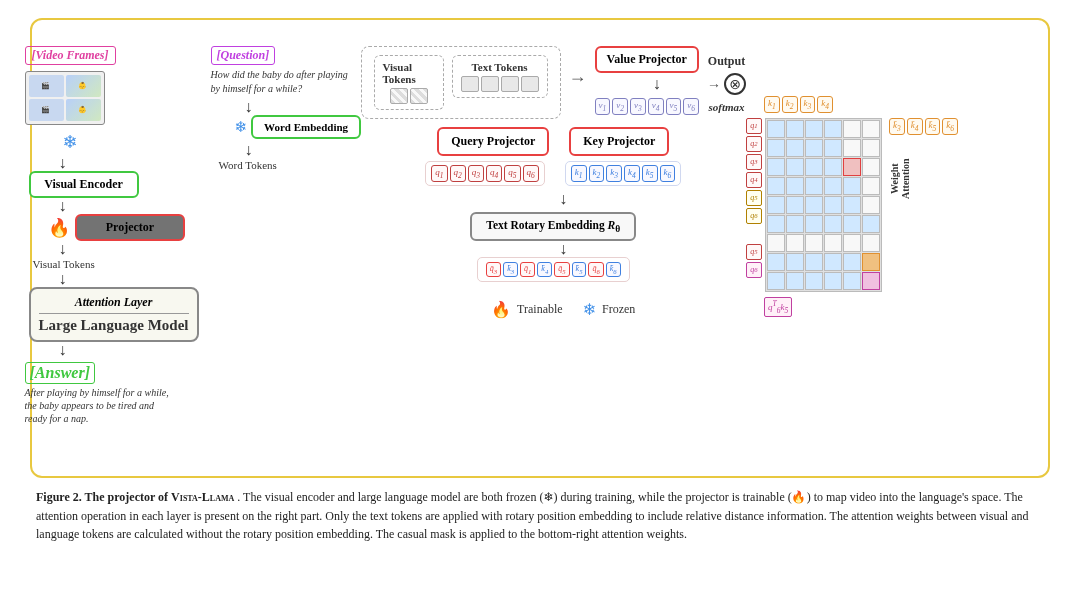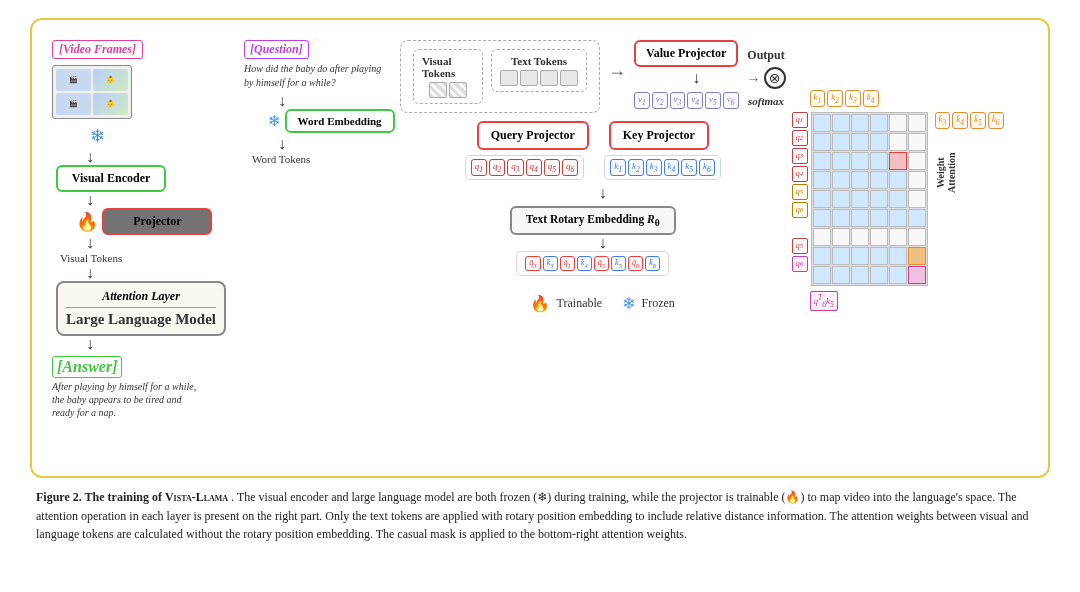--- a/index.html
+++ b/index.html
@@ -12,26 +12,26 @@
     }
     .page-container {
       width: 1080px;
       padding: 18px 30px 18px 30px;
     }
     .diagram-area {
       width: 100%;
       border: 2px solid #e8c840;
       border-radius: 12px;
       background: #fff;
-      padding: 16px;
+      padding: 22px;
       position: relative;
       display: flex;
       flex-direction: row;
-      gap: 6px;
       height: 460px;
+      justify-content: flex-end;
     }
     
     .left-col {
       width: 200px;
       flex-shrink: 0;
       display: flex;
       flex-direction: column;
       align-items: flex-start;
       padding-left: 4px;
       padding-top: 4px;
@@ -703,17 +703,17 @@
 
         <div style="display:flex;flex-direction:row;align-items:center;gap:4px;margin-left:18px;margin-top:2px;">
           <span style="font-size:9px;font-style:italic;color:#c040a0;border:1px solid #c040a0;padding:1px 3px;border-radius:2px;background:#fff0f8;">q<sup>T</sup><sub>6</sub>k<sub>5</sub></span>
         </div>
       </div>
     </div>
   </div>
 
   <div class="caption-area">
     <span class="caption-bold">Figure 2. </span>
-    <span class="caption-bold">The training of </span>
+    <span class="caption-bold">The projector of </span>
     <span class="caption-bold caption-smallcaps">Vista-Llama</span>
     <span>. The visual encoder and large language model are both frozen (❄) during training, while the projector is trainable (🔥) to map video into the language's space. The attention operation in each layer is present on the right part. Only the text tokens are applied with rotary position embedding to include relative distance information. The attention weights between visual and language tokens are calculated without the rotary position embedding. The casual mask is applied to the bottom-right attention weights.</span>
   </div>
 </div>
 
 </body></html>

